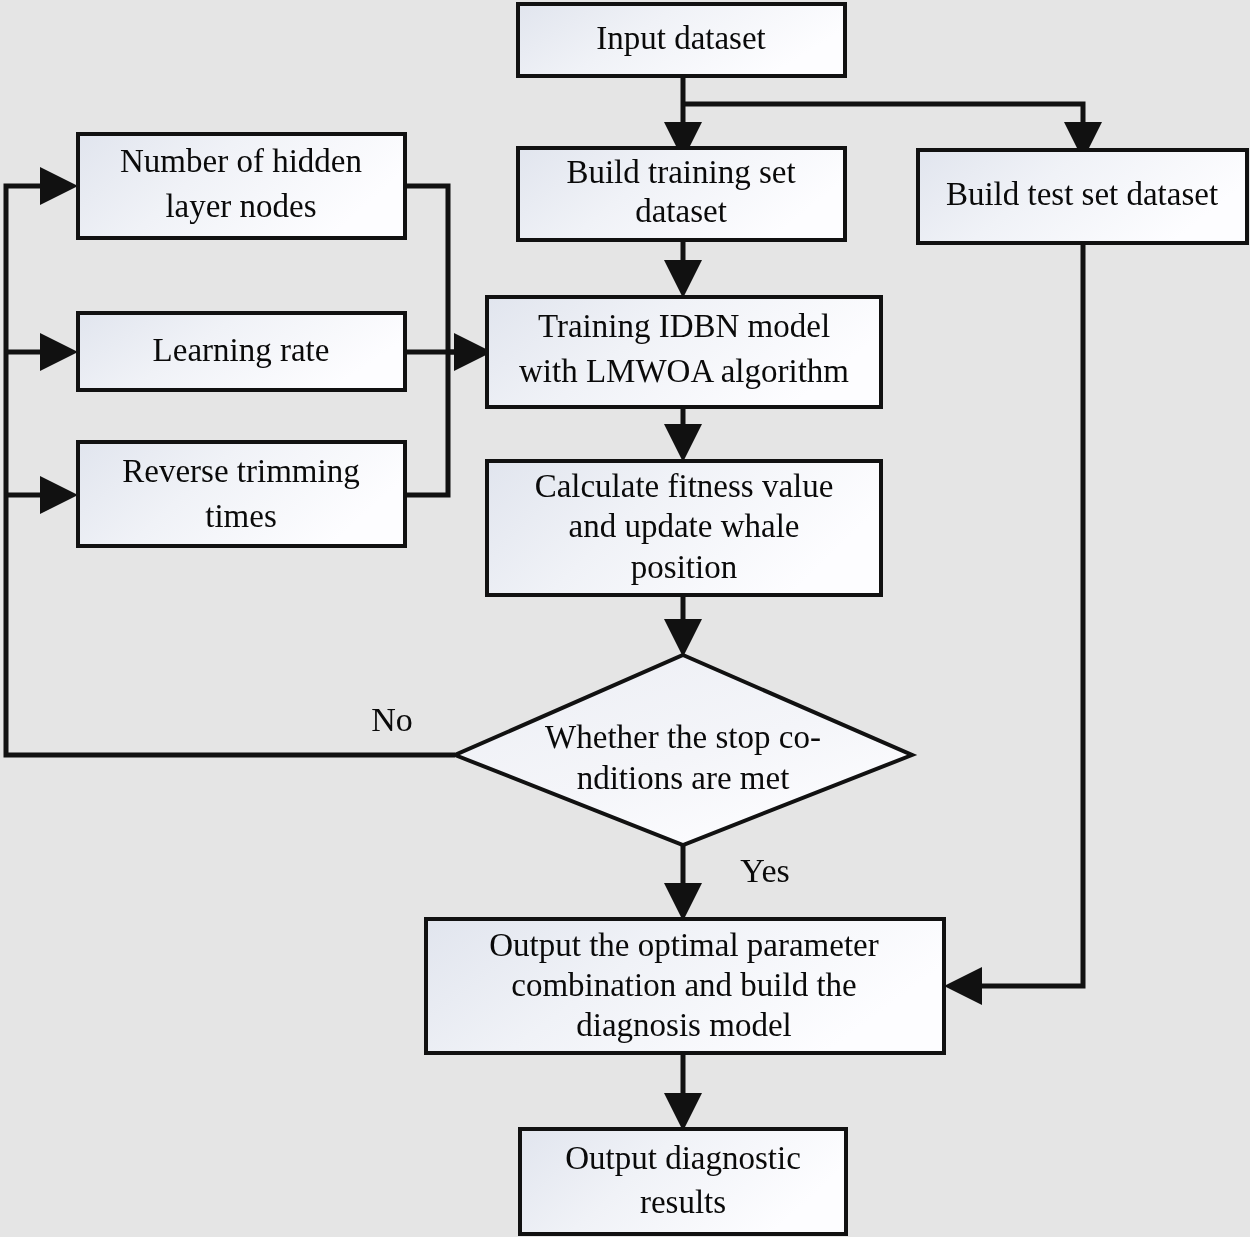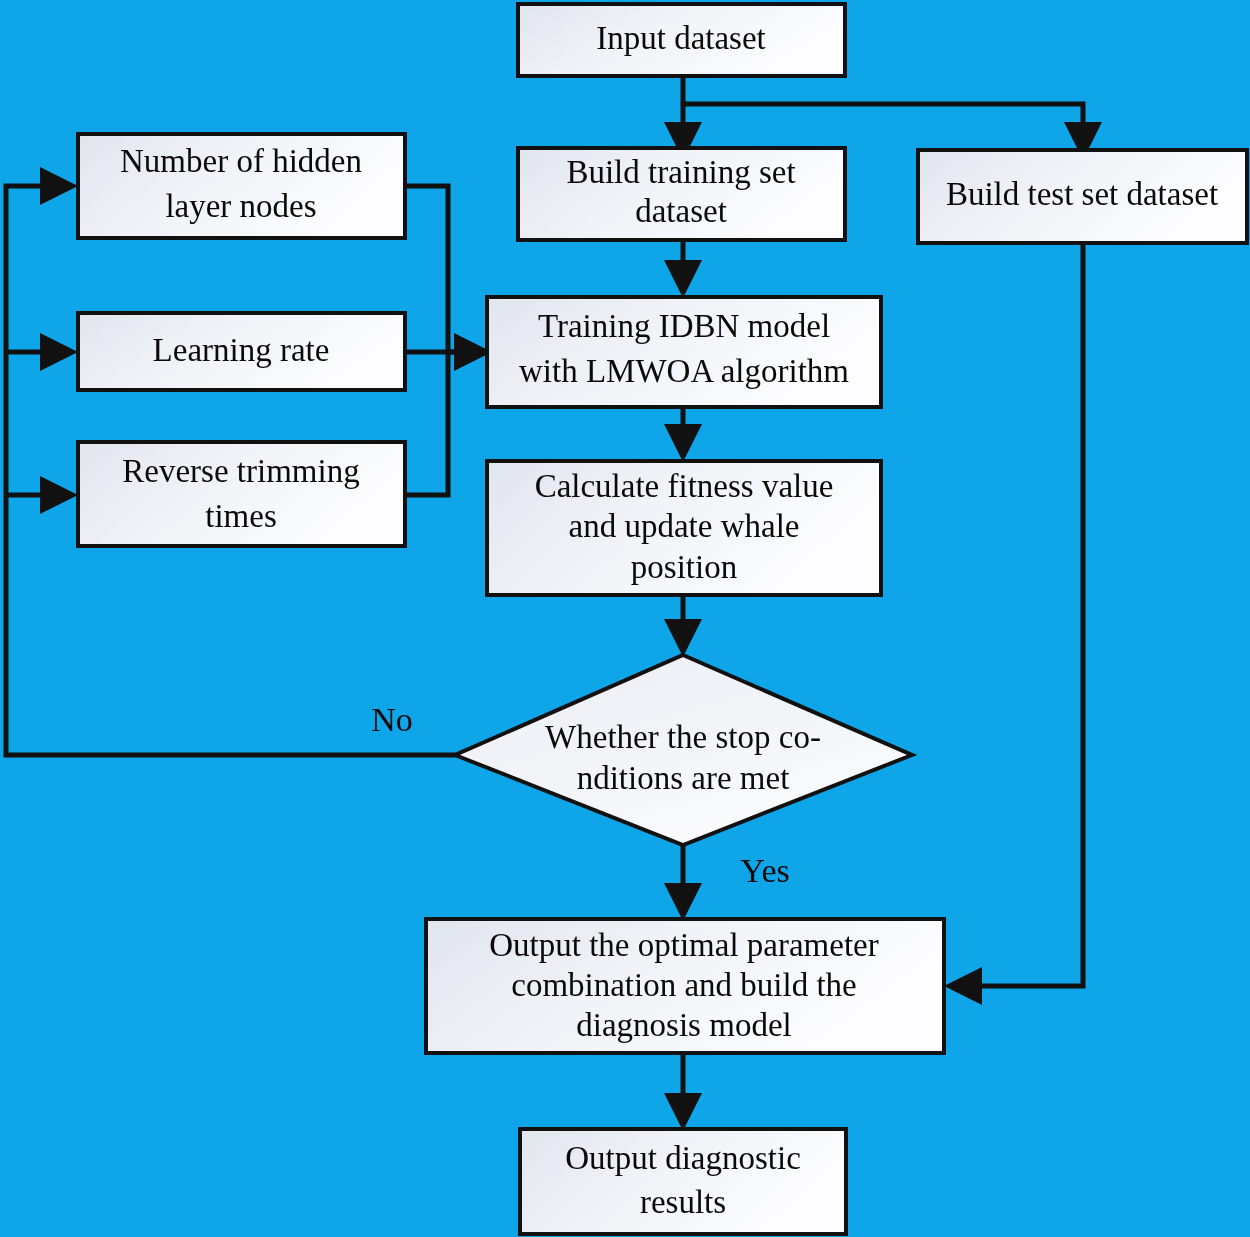--- a/index.html
+++ b/index.html
@@ -10,21 +10,21 @@
   body {
     width: 1250px;
     height: 1237px;
     overflow: hidden;
     font-family: "Liberation Serif", "DejaVu Serif", serif;
   }
   #flowchart-root {
     position: relative;
     width: 1250px;
     height: 1237px;
-    background: #0ea5e9;
+    background: #e5e5e5;
   }
   svg#chart-svg {
     display: block;
     width: 1250px;
     height: 1237px;
   }
   .node-box {
     fill: url(#boxGradient);
     stroke: #111111;
     stroke-width: 4;

